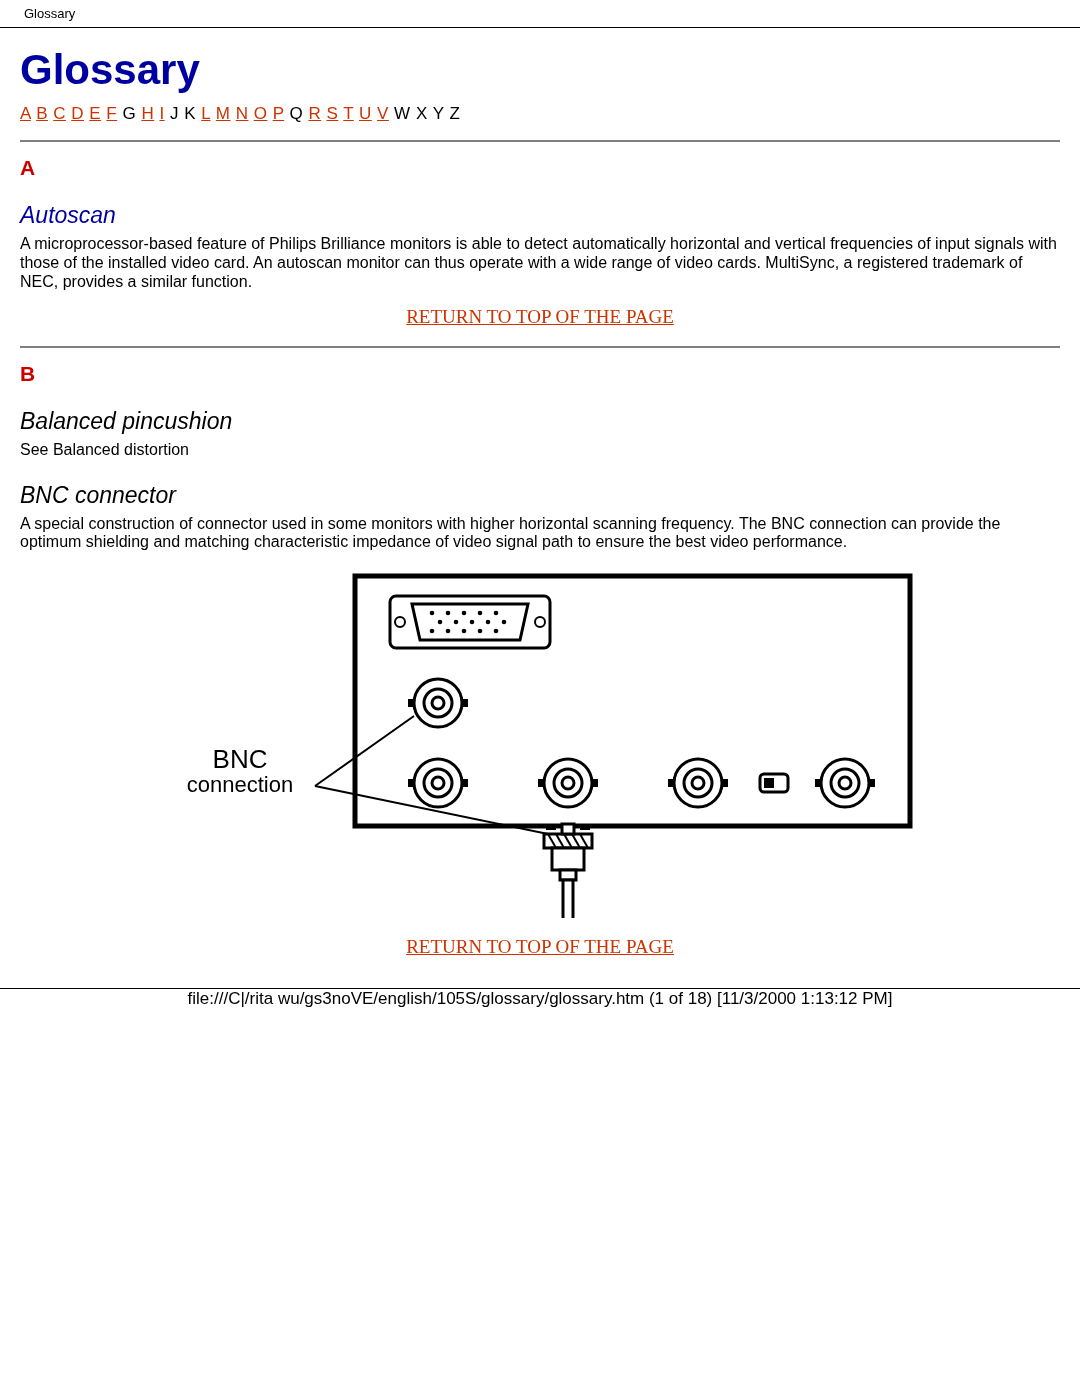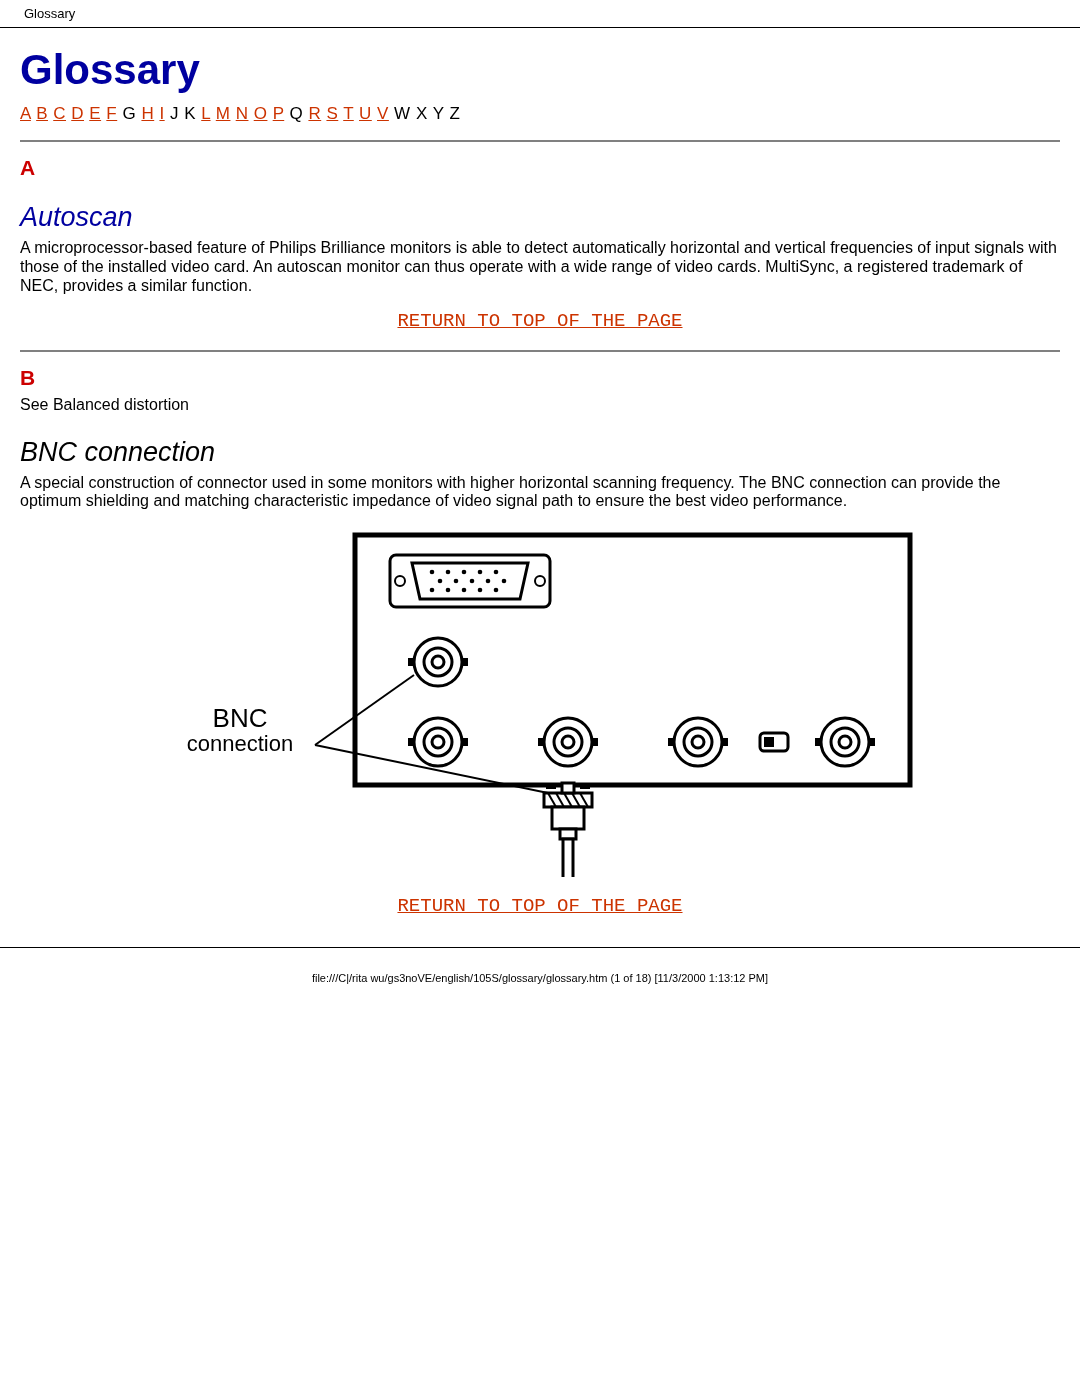--- a/index.html
+++ b/index.html
@@ -48,51 +48,51 @@
   .section-letter {
     color: #cc0000;
     font-family: Arial, Helvetica, sans-serif;
     font-weight: bold;
     font-size: 21px;
     margin: 14px 0 6px 0;
   }
   .term {
     font-family: Arial, Helvetica, sans-serif;
     font-style: italic;
-    font-size: 27px;
+    font-size: 23px;
     margin: 22px 0 6px 0;
   }
   .term.blue {
     color: #0000a0;
   }
   .body-text {
     font-family: Arial, Helvetica, sans-serif;
     font-size: 16px;
     line-height: 1.18;
     margin: 6px 0 14px 0;
   }
   .return-link {
     text-align: center;
     margin: 14px 0 18px 0;
   }
   .return-link a {
-    font-family: Liberation Mono, monospace;
+    font-family: Liberation Serif, serif;
     font-size: 19px;
     color: #cc3300;
     text-decoration: underline;
   }
   .diagram-wrap {
     text-align: center;
     margin: 16px 0 6px 0;
   }
   .footer-line {
     font-family: Arial, Helvetica, sans-serif;
-    font-size: 11px;
+    font-size: 17px;
     text-align: center;
-    padding: 24px 0 6px 0;
+    padding: 0 0 6px 0;
     border-top: 1px solid #000;
     margin-top: 30px;
   }
 </style>
 </head>
 <body>
 
 <div class="header-bar">
   <span>Glossary</span>
 </div>
@@ -111,23 +111,24 @@
   <div class="body-text">A microprocessor-based feature of Philips Brilliance monitors is able to detect automatically horizontal and vertical frequencies of input signals with those of the installed video card. An autoscan monitor can thus operate with a wide range of video cards. MultiSync, a registered trademark of NEC, provides a similar function.</div>
 
   <div class="return-link">
     <a href="#">RETURN TO TOP OF THE PAGE</a>
   </div>
 
   <hr>
 
   <div class="section-letter">B</div>
 
+  <div class="term">Balanced pincushion</div>
   <div class="body-text">See Balanced distortion</div>
 
-  <div class="term">BNC connection</div>
+  <div class="term">BNC connector</div>
   <div class="body-text">A special construction of connector used in some monitors with higher horizontal scanning frequency. The BNC connection can provide the optimum shielding and matching characteristic impedance of video signal path to ensure the best video performance.</div>
 
   <div class="diagram-wrap">
     <svg width="780" height="350" viewBox="0 0 780 350">
 
       <rect x="205" y="8" width="555" height="250" fill="#fff" stroke="#000" stroke-width="5"></rect>
 
       <g>
         <rect x="240" y="28" width="160" height="52" rx="6" fill="none" stroke="#000" stroke-width="3"></rect>
         <polygon points="262,36 378,36 370,72 270,72" fill="none" stroke="#000" stroke-width="3"></polygon>

